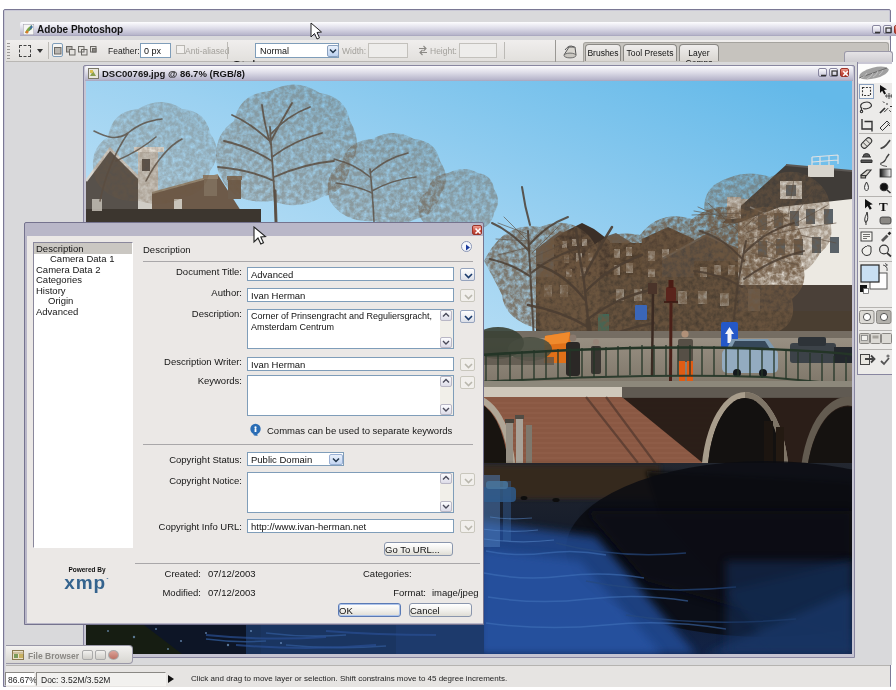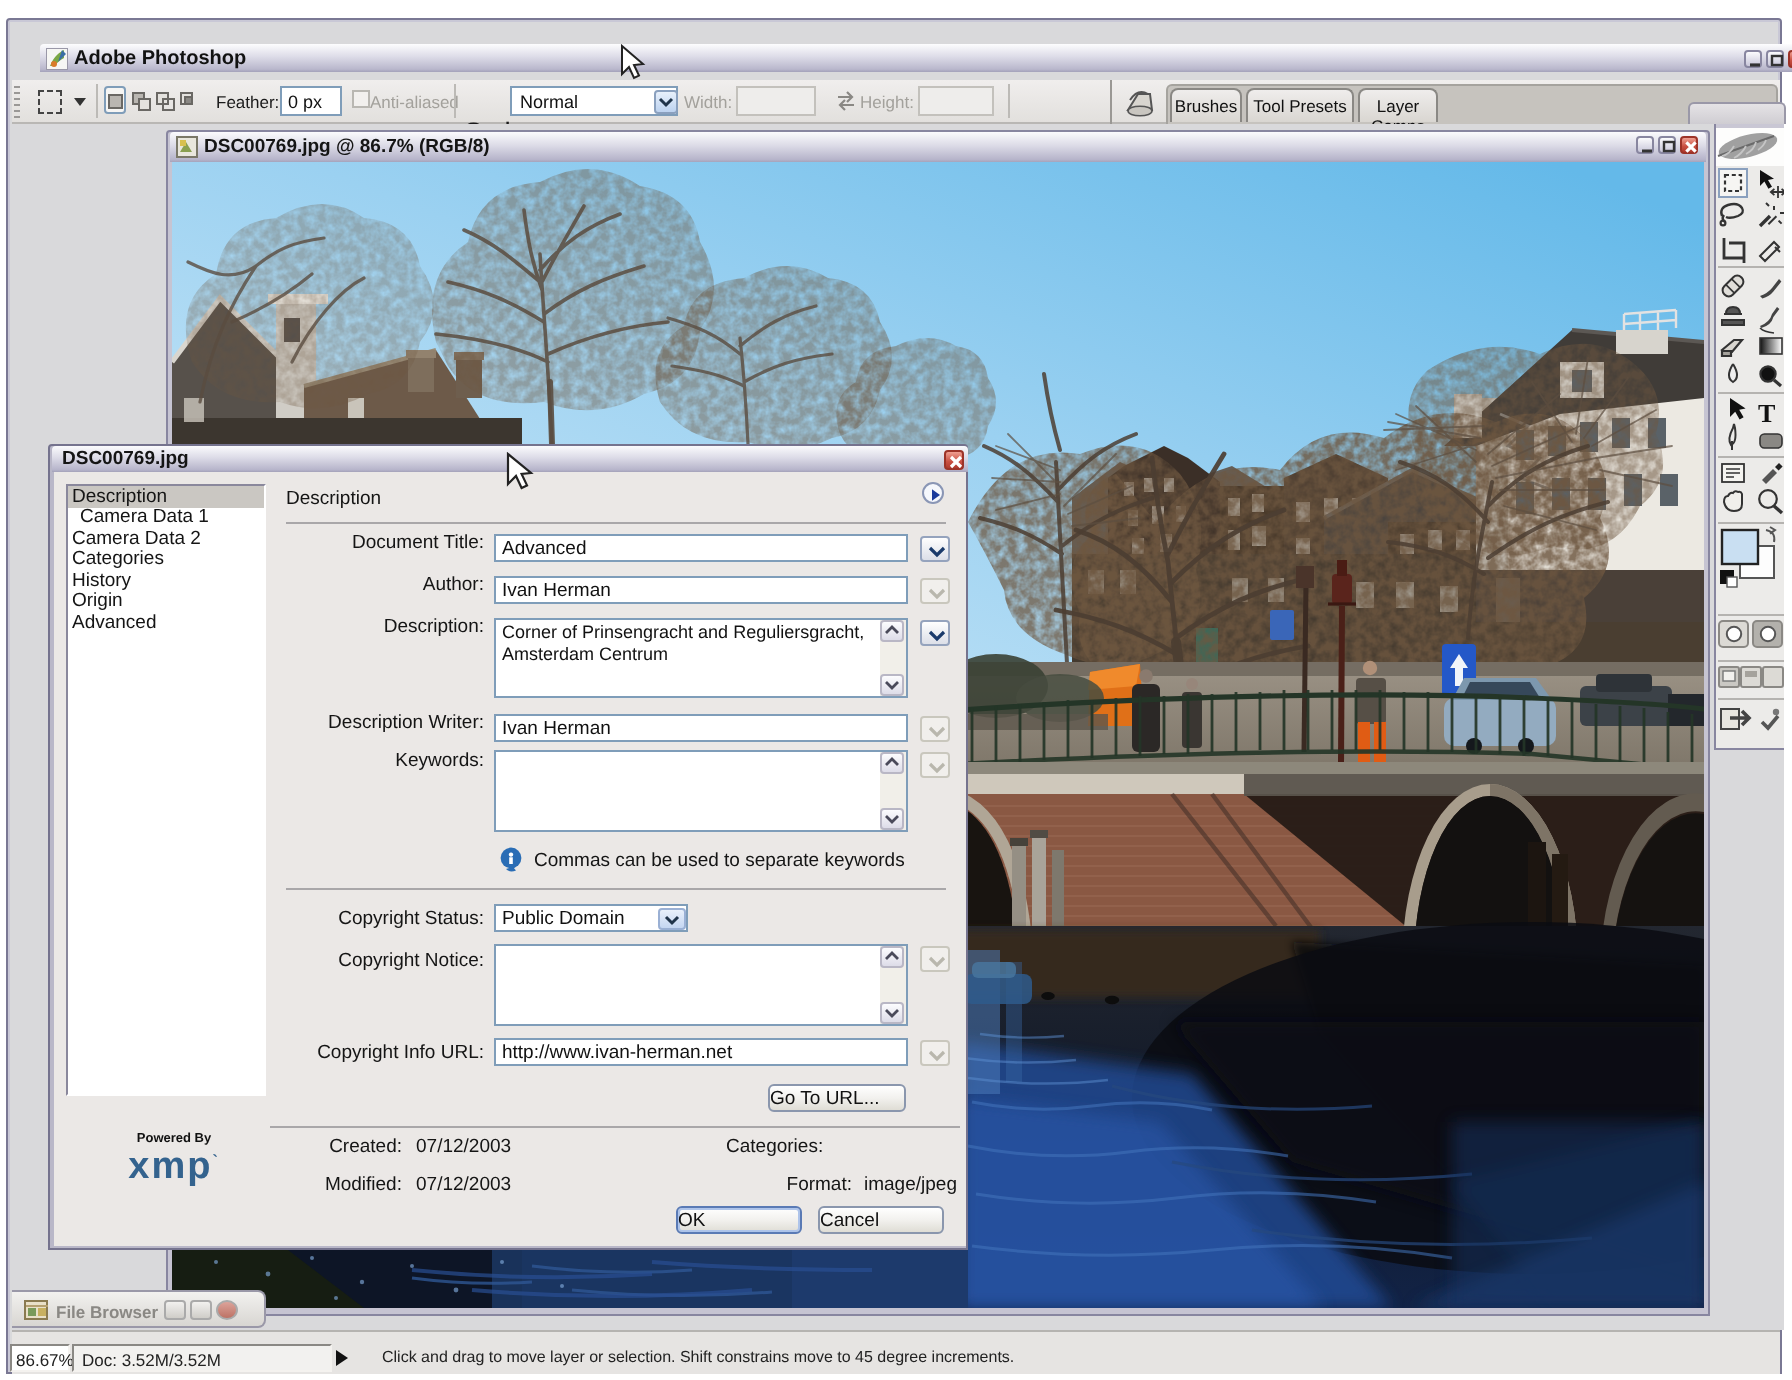--- a/index.html
+++ b/index.html
@@ -542,34 +542,31 @@
     <div class="abs sunk" style="left:30px;top:6px;width:130px;height:14px;background:#f2f1ef;font-size:8.5px;padding:2px 0 0 4px">Doc: 3.52M/3.52M</div>
     <div class="abs" style="left:162px;top:9px;width:0;height:0;border-top:4px solid transparent;border-bottom:4px solid transparent;border-left:6px solid #111"></div>
     <span class="abs" style="left:185px;top:8px;font-size:8px">Click and drag to move layer or selection. Shift constrains move to 45 degree increments.</span>
   </div>
   <svg class="abs" style="left:306px;top:12px;z-index:60" width="14" height="20">
         <path d="M1,1 L1,15 L4.5,11.5 L7,17 L9.5,15.8 L7,10.5 L11.5,10 Z" fill="#fff" stroke="#222" stroke-width="1"></path>
       </svg>
 </div>
 
 <div class="abs" id="dlg">
-  <div class="abs" id="dlgtitle">
-        <span class="t">DSC00769.jpg</span>
-      </div>
   <svg class="abs" style="left:228px;top:3px;z-index:60" width="16" height="22">
         <path d="M1,1 L1,16 L5,12 L7.8,18 L10.5,16.7 L7.8,11 L12.5,10.5 Z" fill="#fff" stroke="#222" stroke-width="1.1"></path>
       </svg>
   <div class="abs" id="dlgbody">
     <div class="abs sunk" style="left:6px;top:6px;width:100px;height:306px;border-color:#8a889c #fff #fff #8a889c">
       <div style="background:#cac7c2;padding:0 2px;height:11px;line-height:11px">Description</div>
-      <div style="padding:0 6px;height:10.6px;line-height:10.6px">Camera Data 1</div>
+      <div style="padding:0 16px;height:10.6px;line-height:10.6px">Camera Data 1</div>
       <div style="padding:0 2px;height:10.6px;line-height:10.6px">Camera Data 2</div>
       <div style="padding:0 2px;height:10.6px;line-height:10.6px">Categories</div>
       <div style="padding:0 2px;height:10.6px;line-height:10.6px">History</div>
-      <div style="padding:0 2px;height:10.6px;line-height:10.6px">Origin</div>
+      <div style="padding:0 14px;height:10.6px;line-height:10.6px">Origin</div>
       <div style="padding:0 2px;height:10.6px;line-height:10.6px">Advanced</div>
     </div>
     <span class="abs" style="left:116px;top:8px">Description</span>
     <div class="abs" style="left:434px;top:5px;width:11px;height:11px;border-radius:50%;border:1px solid #8a96b5;background:#f5f7fc"><svg width="11" height="11">
             <path d="M4,2.6 L8,5.5 L4,8.4 Z" fill="#1a3a9c"></path>
           </svg></div>
     <div class="abs sep" style="left:116px;top:25px;width:330px"></div>
 
     <span class="abs lbl" style="left:60px;top:30px;width:155px">Document Title:</span>
     <div class="abs fld" style="left:220px;top:31px;width:207px;height:14px">Advanced</div>

